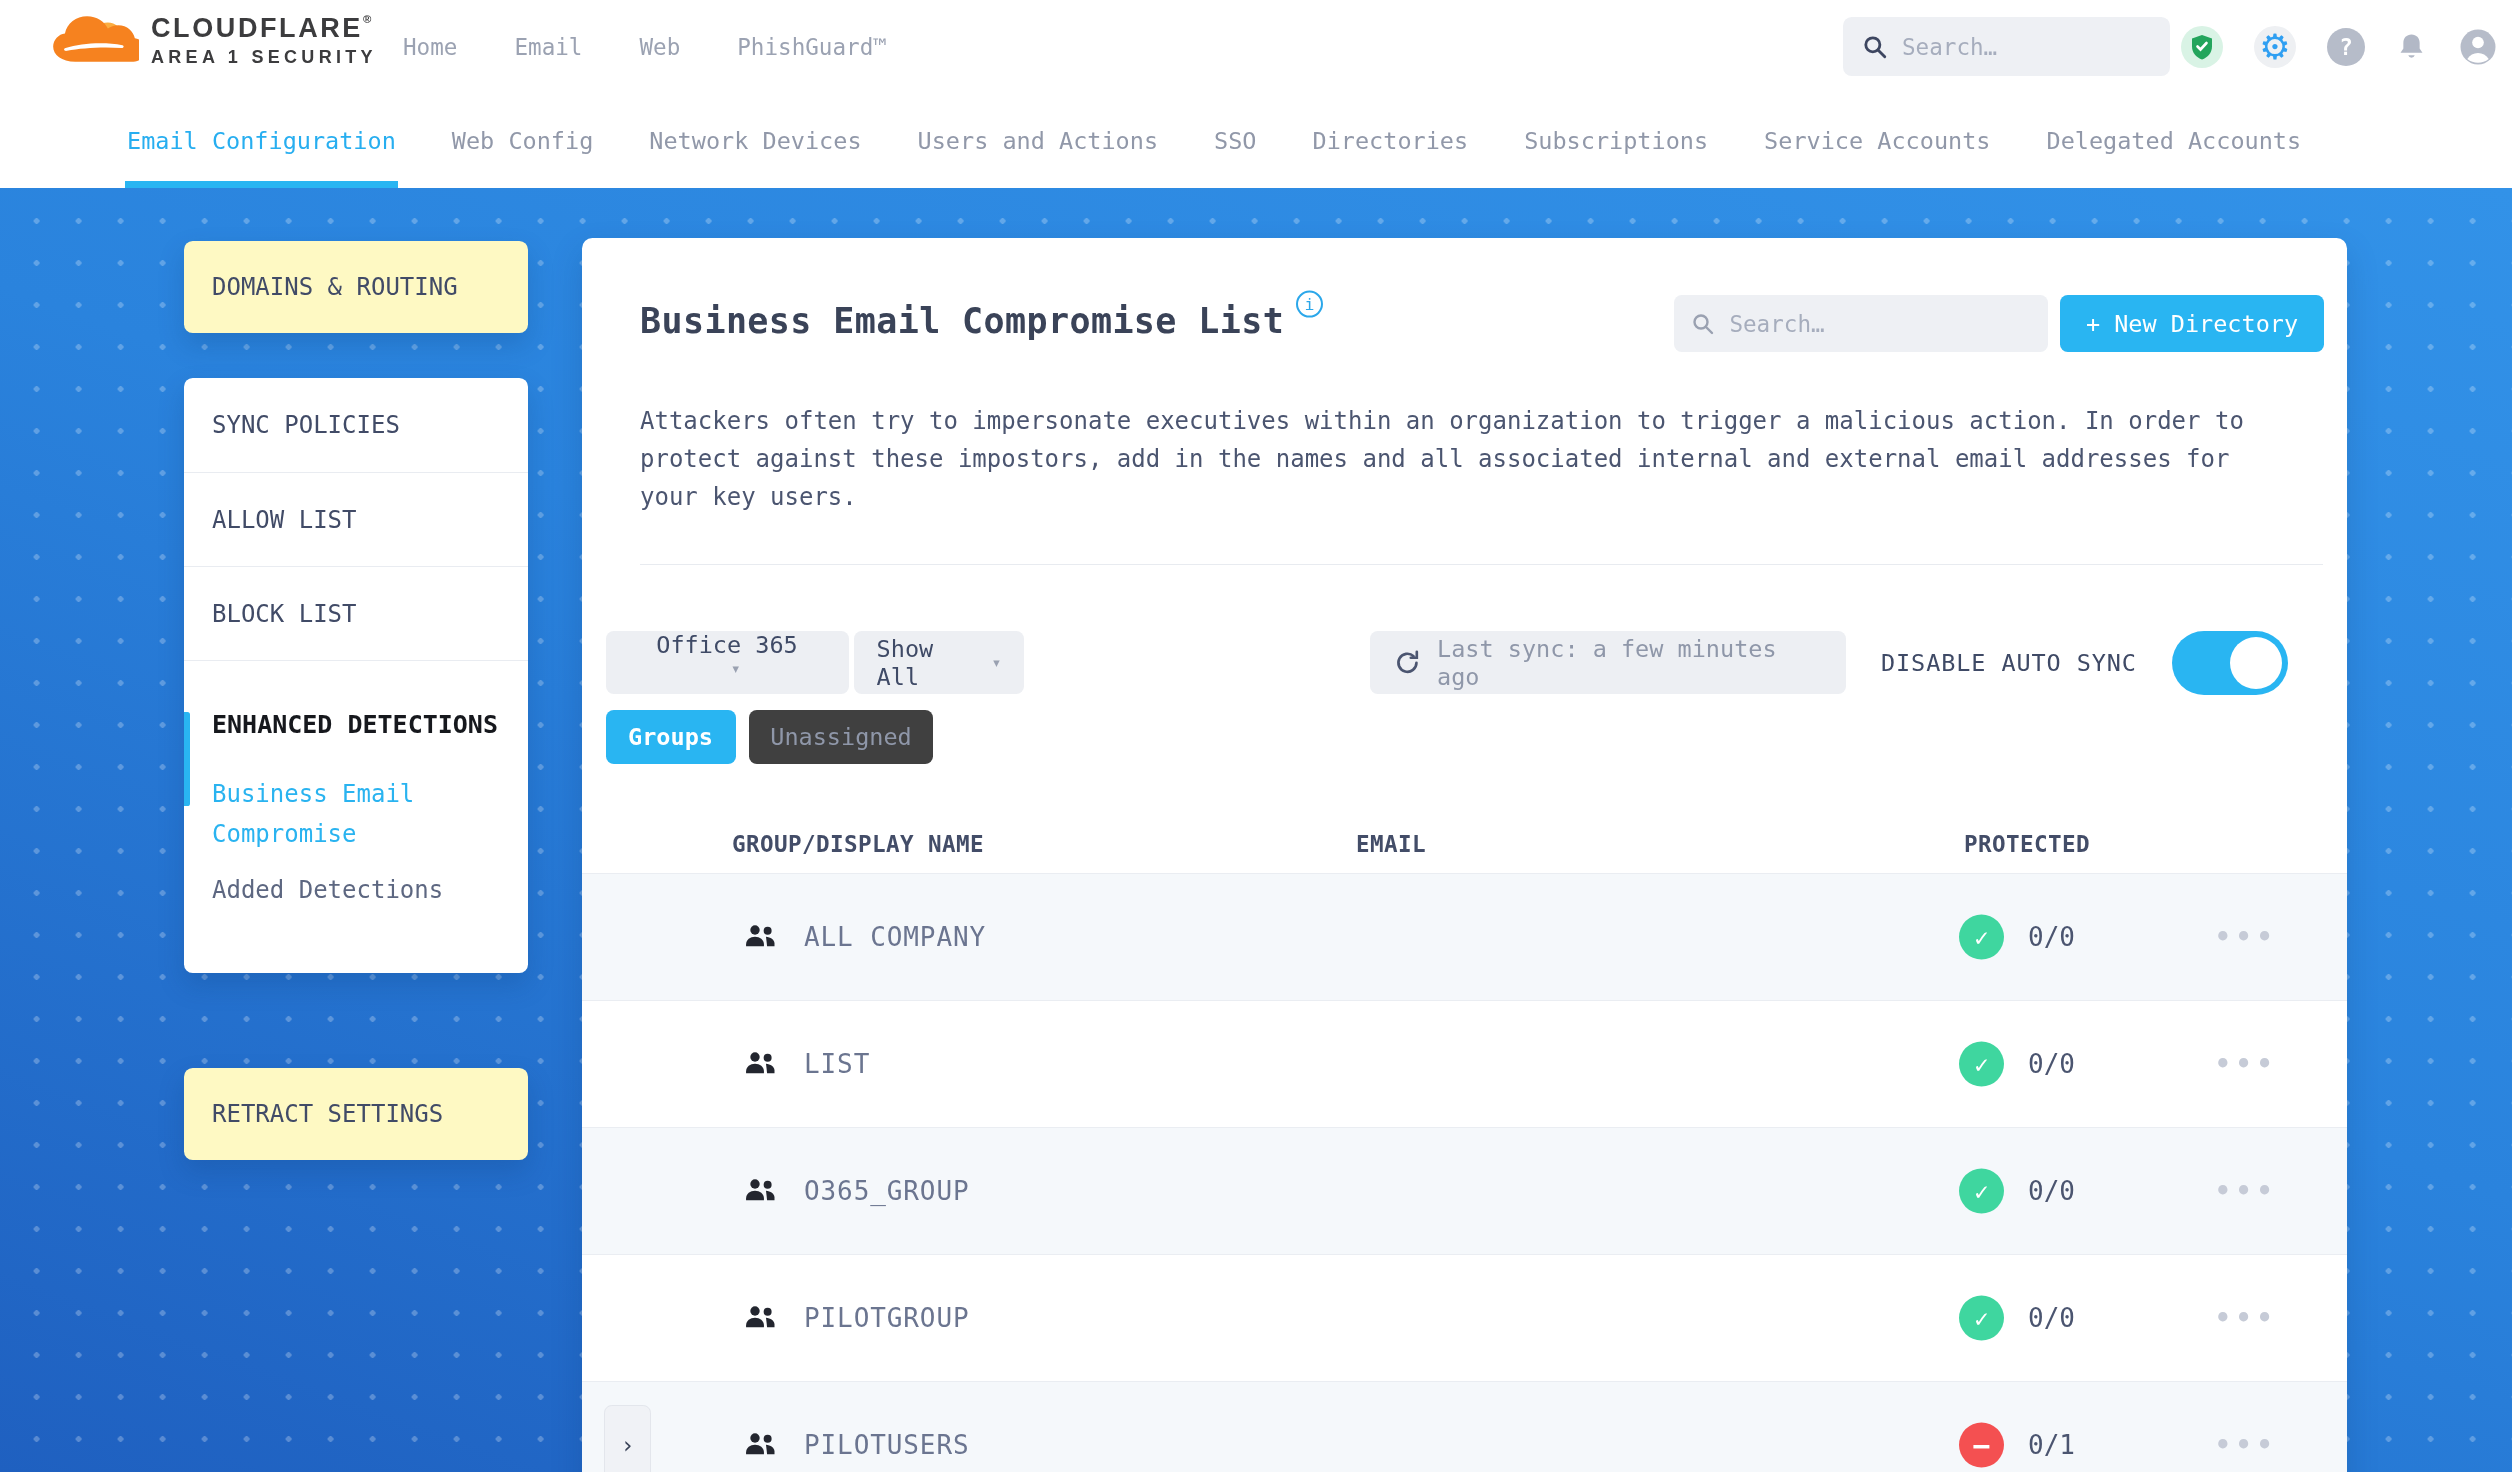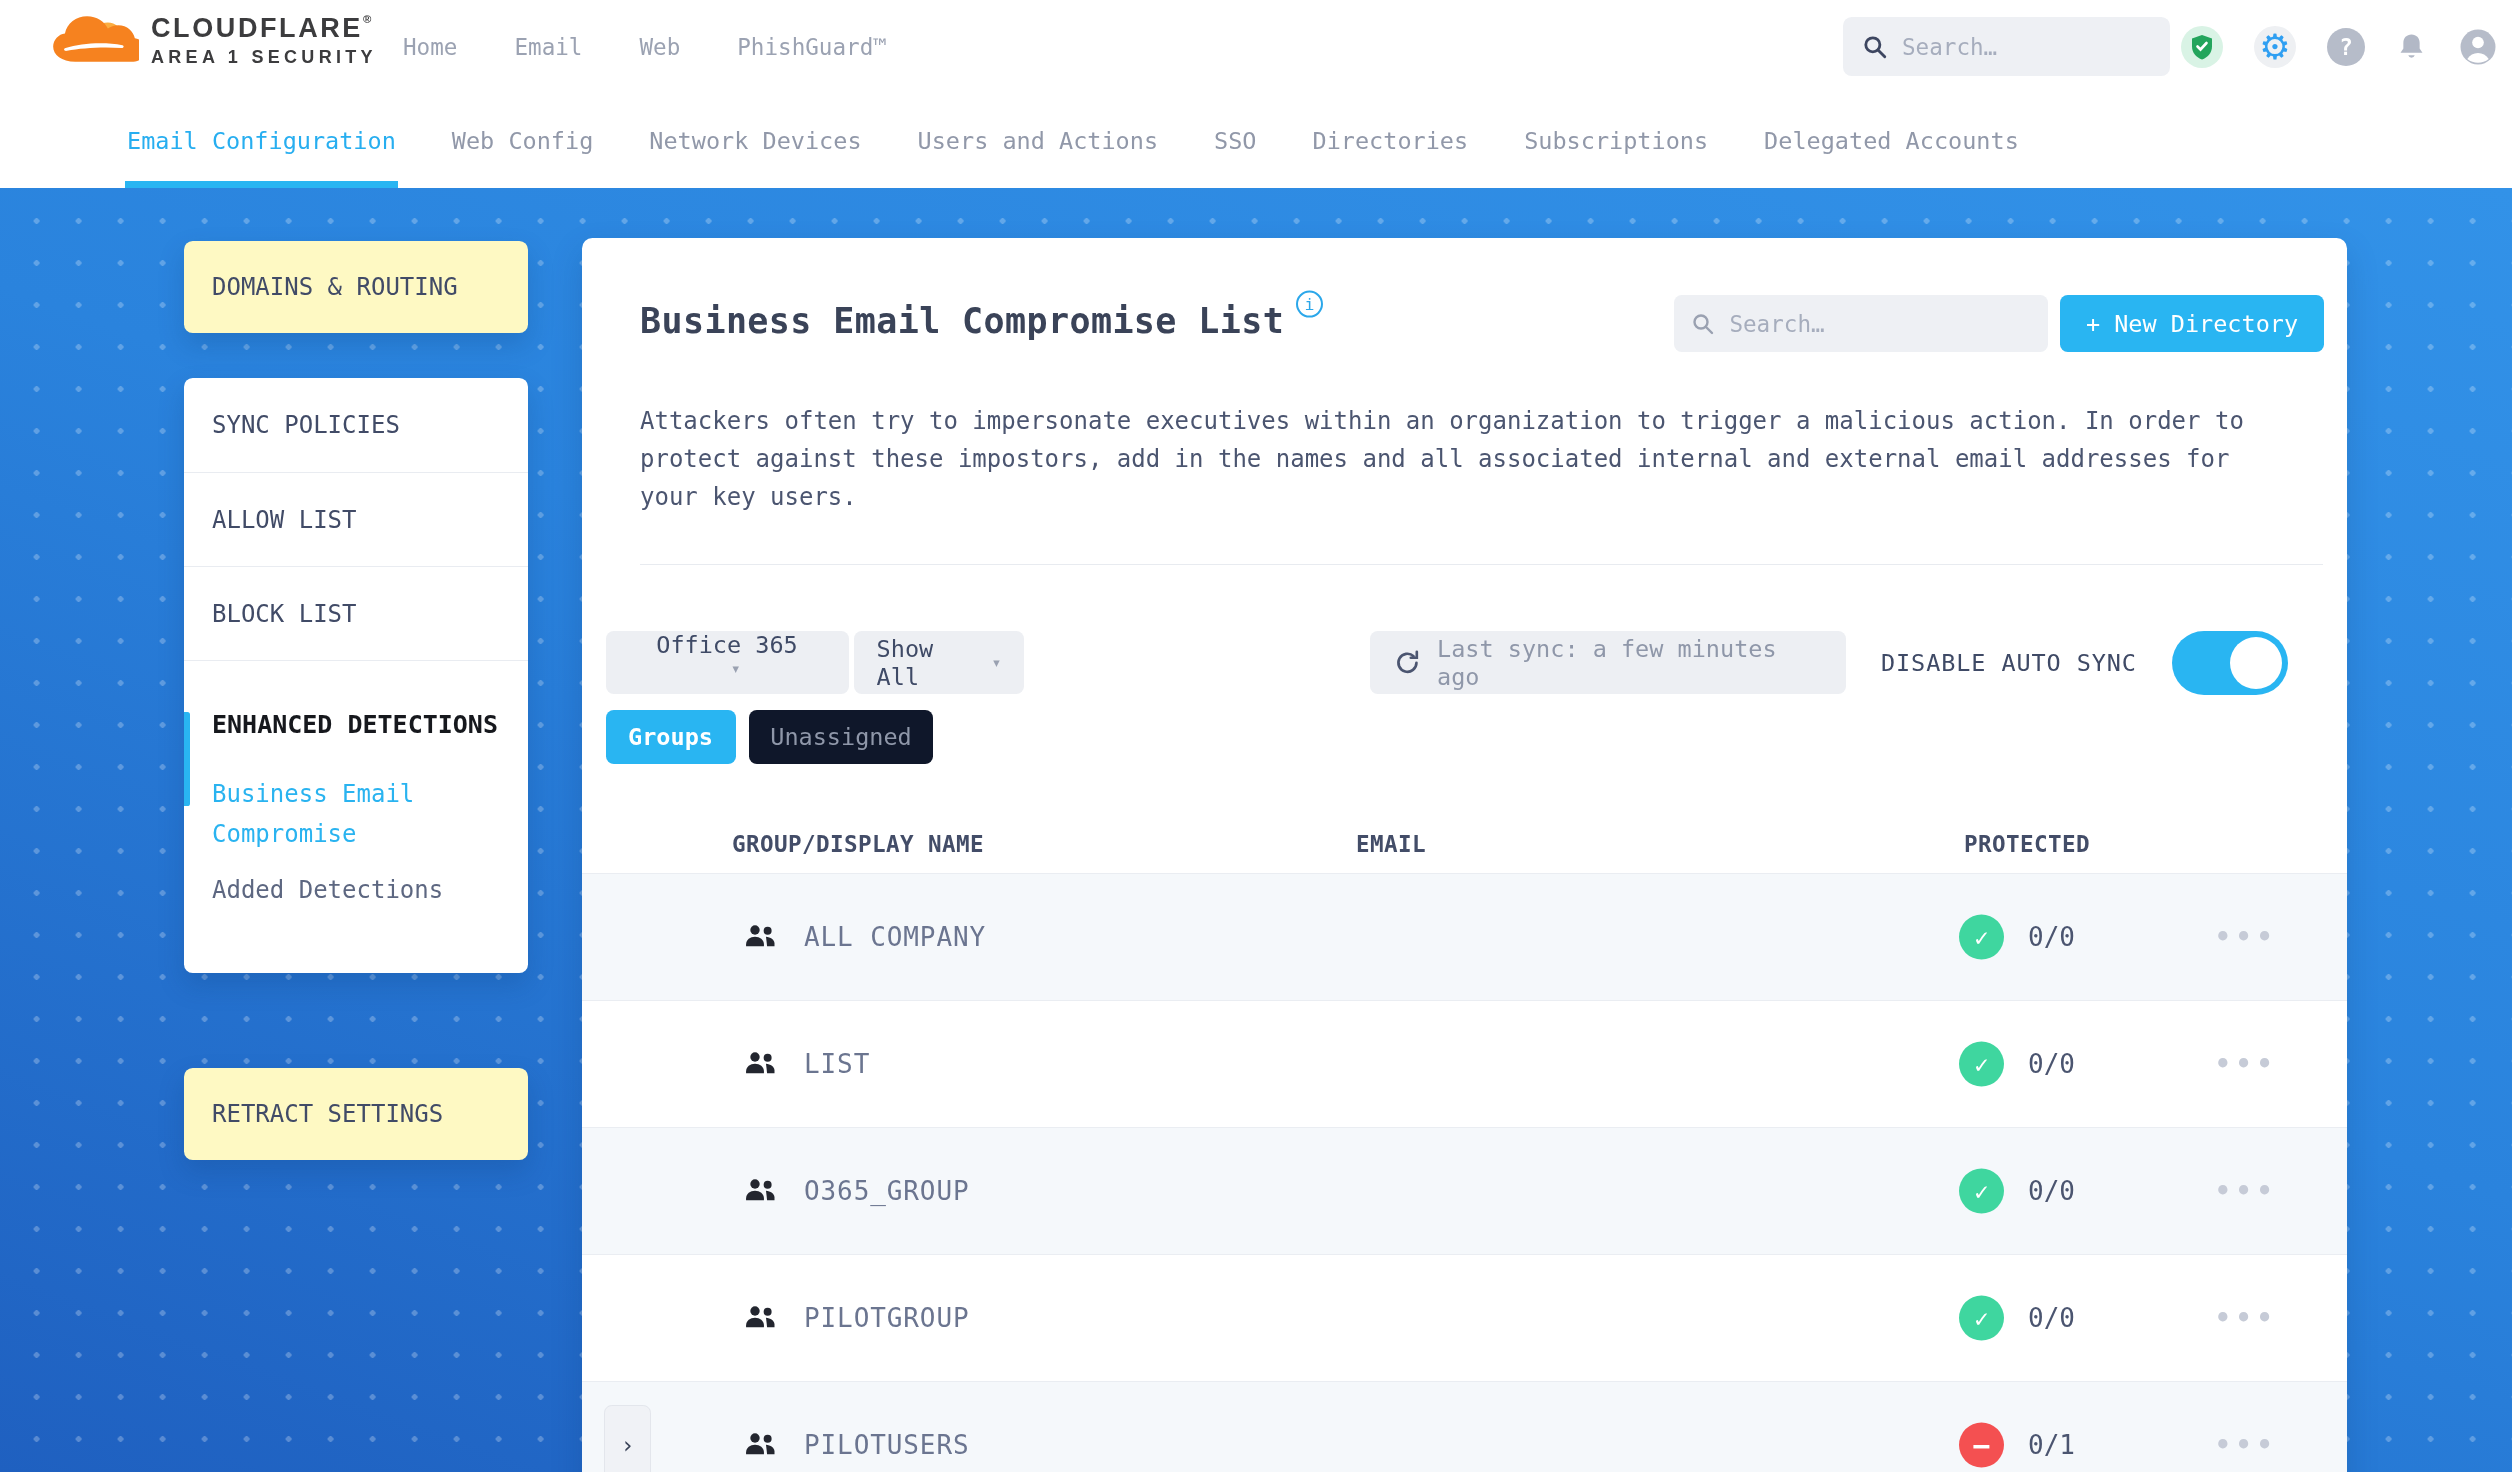--- a/index.html
+++ b/index.html
@@ -66,21 +66,21 @@
   .pill-office { left:23.5px; width:243px;flex-direction:column; }
   .pill-show { left:272px; width:170px; }
   .pill-sync { left:788px; width:476px; color:#8f97a9; cursor:default; }
   .pill-sync svg { margin-right:15.6px; }
   .autosync-label { position:absolute; left:1299px; top:393px; height:63px; display:flex; align-items:center; font-size:23.5px; letter-spacing:0.9px; color:#3f4a66; }
   .toggle { position:absolute; left:1590px; top:393px; width:116px; height:64px; background:#29b5f2; border-radius:32px; cursor:pointer; }
   .toggle .knob { position:absolute; right:6px; top:6px; width:52px; height:52px; background:#fff; border-radius:50%; }
 
   .tab { position:absolute; top:472px; height:54px; border-radius:7.8px; display:flex; align-items:center; justify-content:center; font-size:23.5px; cursor:pointer; }
   .tab-groups { left:23.5px; width:130px; background:#29b5f2; color:#fff; font-weight:bold; }
-  .tab-unassigned { left:167px; width:184px; background:#0f172a; color:#8f97a9; }
+  .tab-unassigned { left:167px; width:184px; background:#404040; color:#8f97a9; }
 
   .th { position:absolute; top:593px; font-size:22.6px; font-weight:bold; color:#434d68; letter-spacing:0.4px; }
   .th-name { left:150px; } .th-email { left:774px; } .th-protected { left:1382px; }
 
   .table-body { position:absolute; left:0; top:635px; width:1765px; }
   .row { position:relative; height:127px; border-top:0.9px solid #eaedf2; cursor:pointer; }
   .row.alt { background:#f5f8fb; }
   .vcenter { position:absolute; top:50%; transform:translateY(-50%); }
   .row-people { left:162px; }
   .row-name { left:222px; font-size:26px; color:#6b7590; letter-spacing:0.9px; }
@@ -154,20 +154,21 @@
 </div>
 
 <nav class="subnav">
   <span class="subnav-item active">Email Configuration</span>
   <span class="subnav-item">Web Config</span>
   <span class="subnav-item">Network Devices</span>
   <span class="subnav-item">Users and Actions</span>
   <span class="subnav-item">SSO</span>
   <span class="subnav-item">Directories</span>
   <span class="subnav-item">Subscriptions</span>
+  <span class="subnav-item">Service Accounts</span>
   <span class="subnav-item">Delegated Accounts</span>
 </nav>
 
 <div class="content-bg"></div>
 
 <div class="side-card card-domains">
   <div class="side-single">DOMAINS &amp; ROUTING</div>
 </div>
 
 <div class="side-card card-policies">

